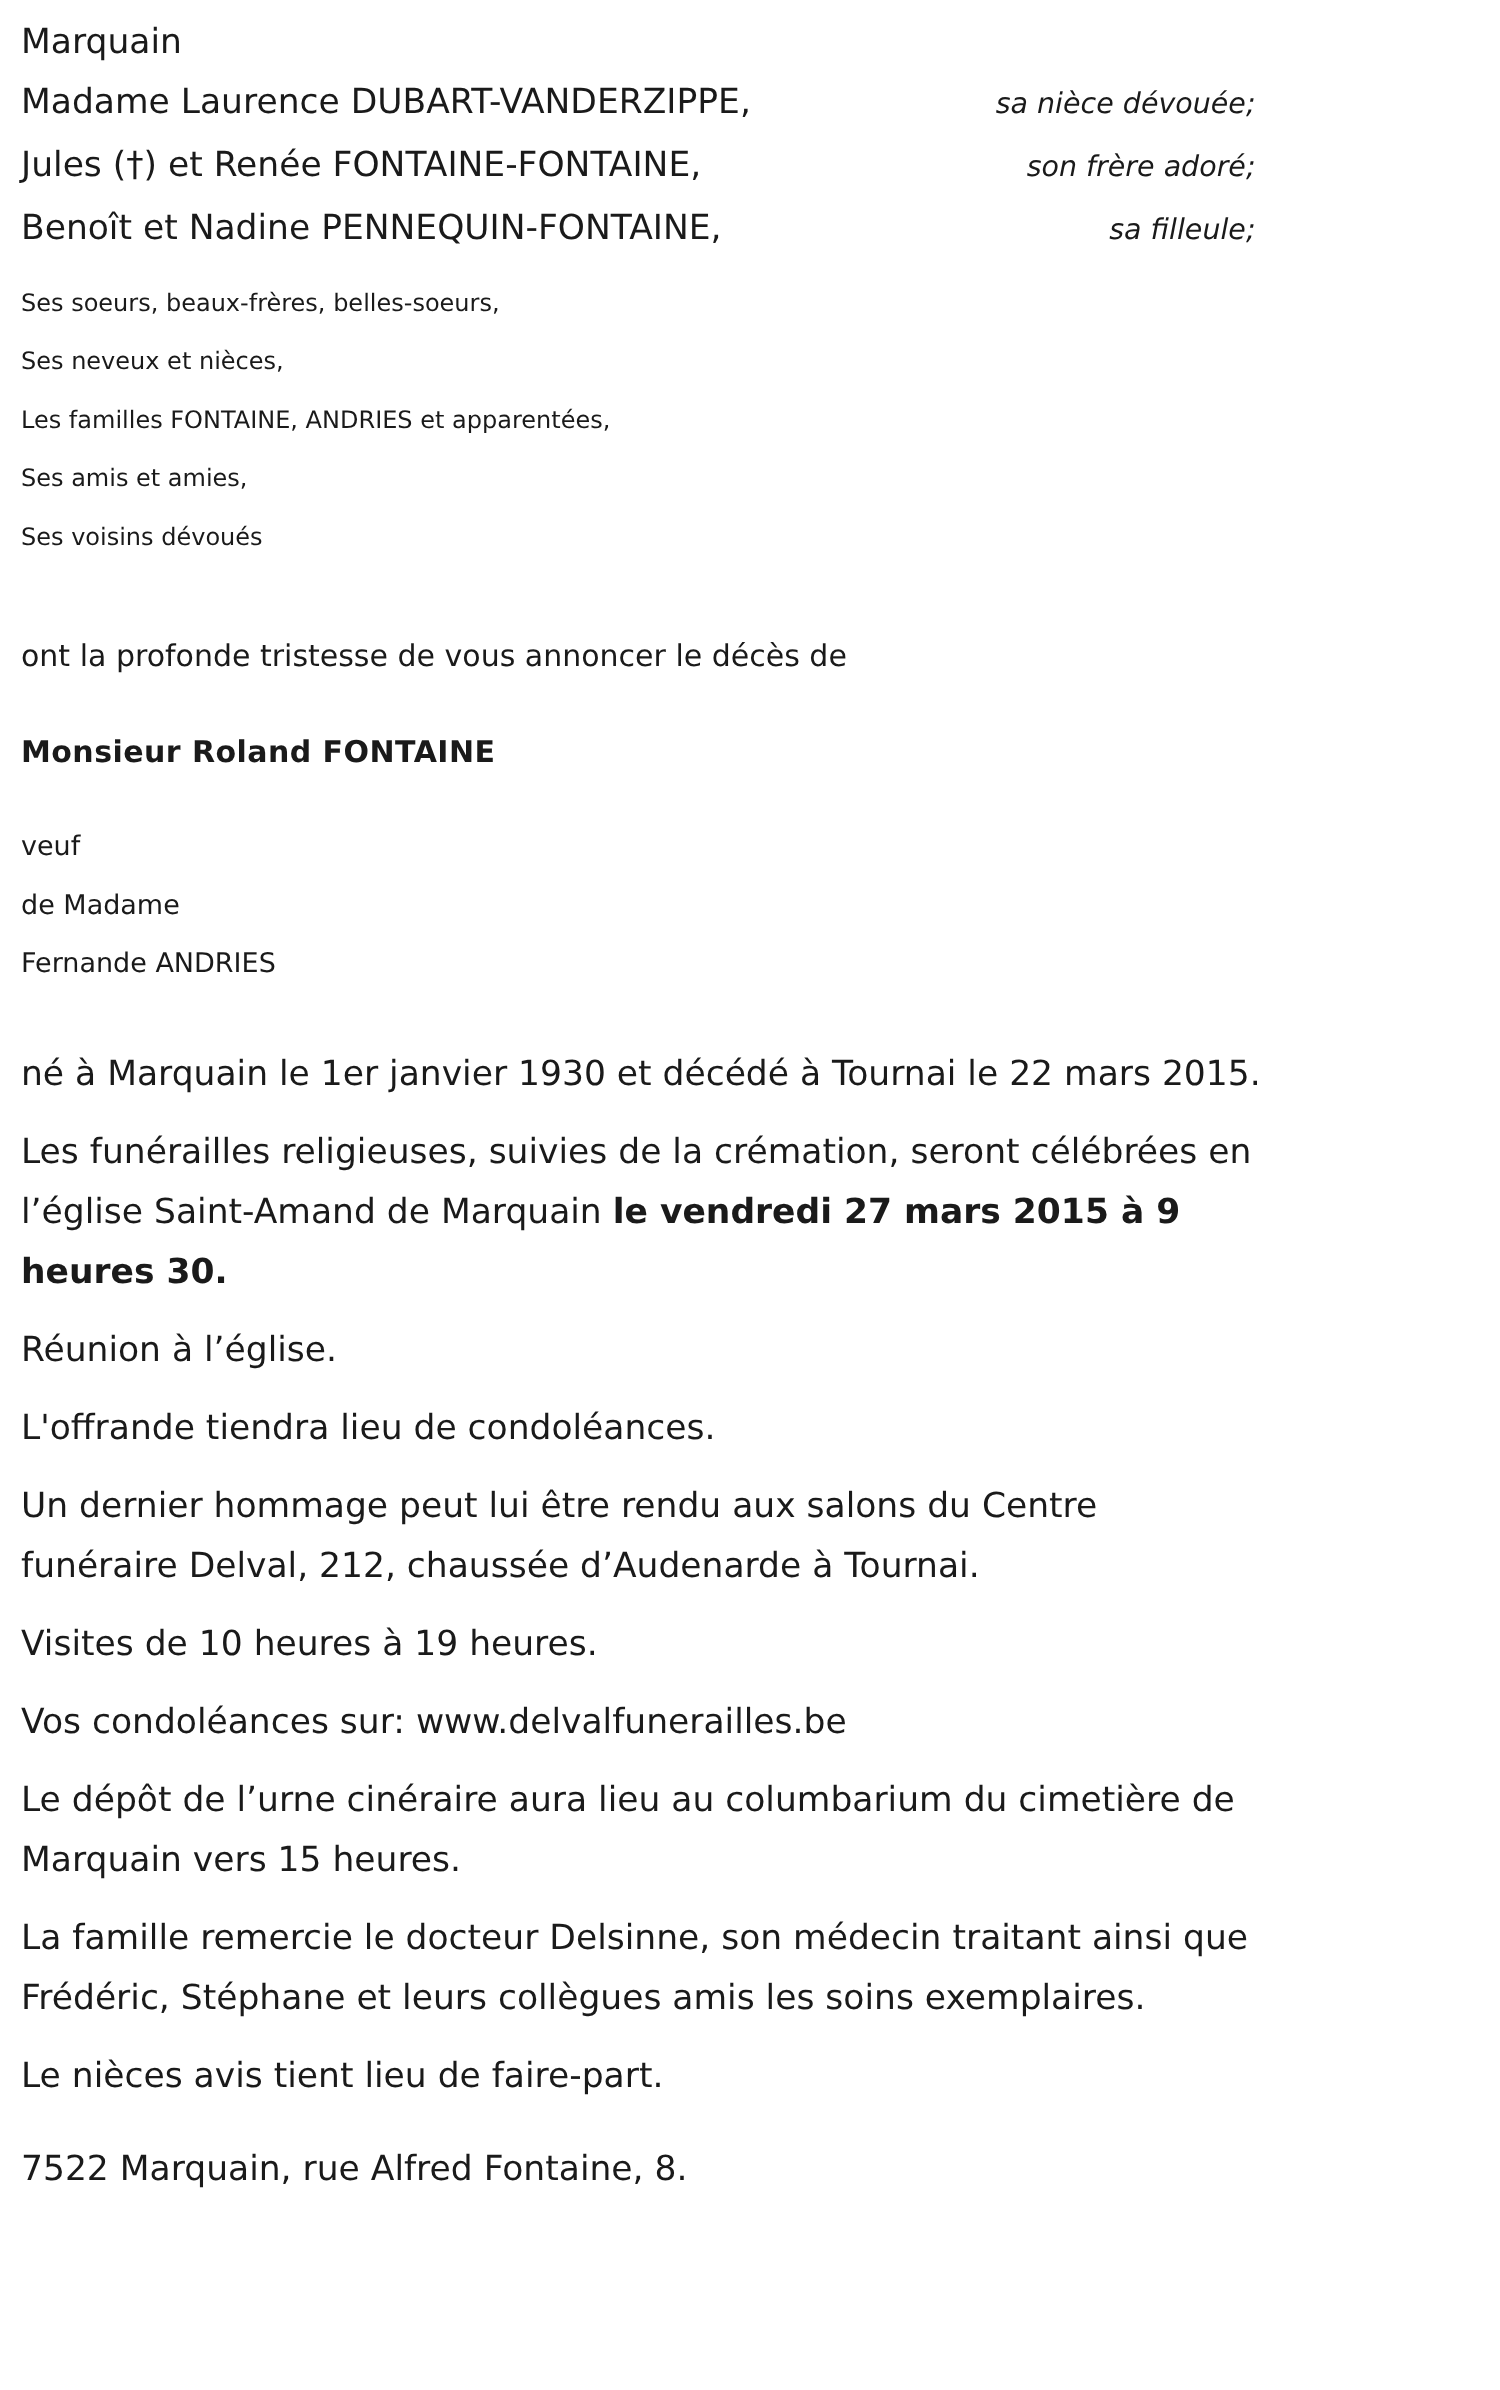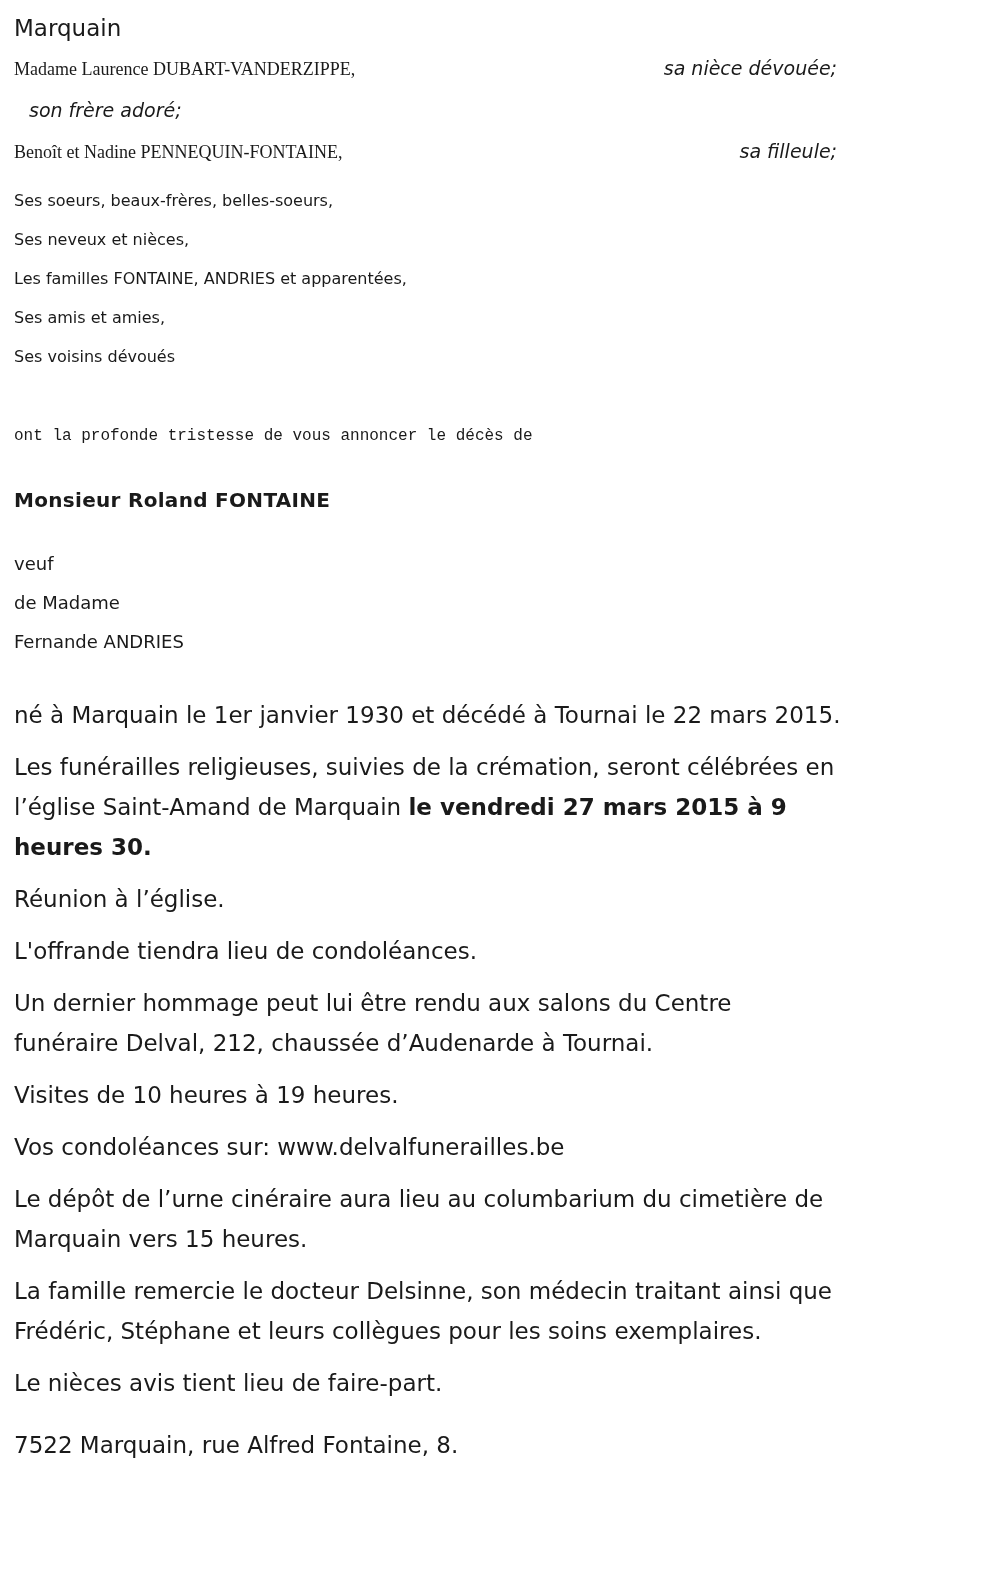--- a/index.html
+++ b/index.html
@@ -28,46 +28,44 @@
   
   .head-block {
     position: relative;
   }
   .head-row {
     display: flex;
     align-items: baseline;
     justify-content: space-between;
   }
   .head-left {
-    font-size: 18px;
+    font-size: 23px;
     line-height: 41px;
-    font-family: Liberation Serif, serif;
   }
   .head-right {
     font-size: 19px;
     font-style: italic;
     line-height: 41px;
     text-align: right;
     white-space: nowrap;
     padding-right: 6px;
     margin-left: 15px;
   }
   .gap-sm { height: 8px; }
   .gap-md { height: 22px; }
   .gap-lg { height: 40px; }
   .gap-xl { height: 34px; }
 
   .list-line {
     font-size: 16px;
     line-height: 39px;
   }
   .announce {
-    font-size: 16px;
+    font-size: 20px;
     line-height: 40px;
-    font-family: Liberation Mono, monospace;
   }
   .deceased-name {
     font-size: 20px;
     font-weight: bold;
     letter-spacing: 0.3px;
     line-height: 44px;
   }
   .status-line {
     font-size: 18px;
     line-height: 39px;
@@ -92,20 +90,21 @@
   <div class="head-block">
 
     <div class="line">Marquain</div>
 
     <div class="head-row">
       <div class="head-left">Madame Laurence DUBART-VANDERZIPPE,</div>
       <div class="head-right">sa nièce dévouée;</div>
     </div>
 
     <div class="head-row">
+      <div class="head-left">Jules (†) et Renée FONTAINE-FONTAINE,</div>
       <div class="head-right">son frère adoré;</div>
     </div>
 
     <div class="head-row">
       <div class="head-left">Benoît et Nadine PENNEQUIN-FONTAINE,</div>
       <div class="head-right">sa filleule;</div>
     </div>
 
   </div>
 
@@ -140,20 +139,20 @@
   <p class="para">né à Marquain le 1er janvier 1930 et décédé à Tournai le 22 mars 2015.</p>
 
   <p class="para"><span>Les funérailles religieuses, suivies de la crémation, seront célébrées en l’église Saint-Amand de Marquain </span><b>le vendredi 27 mars 2015 à 9 heures 30.</b></p>
 
   <p class="para">Réunion à l’église.</p>
   <p class="para">L'offrande tiendra lieu de condoléances.</p>
   <p class="para">Un dernier hommage peut lui être rendu aux salons du Centre funéraire Delval, 212, chaussée d’Audenarde à Tournai.</p>
   <p class="para">Visites de 10 heures à 19 heures.</p>
   <p class="para">Vos condoléances sur: www.delvalfunerailles.be</p>
   <p class="para">Le dépôt de l’urne cinéraire aura lieu au columbarium du cimetière de Marquain vers 15 heures.</p>
-  <p class="para">La famille remercie le docteur Delsinne, son médecin traitant ainsi que Frédéric, Stéphane et leurs collègues pour les soins exemplaires.</p>
+  <p class="para">La famille remercie le docteur Delsinne, son médecin traitant ainsi que Frédéric, Stéphane et leurs collègues amis les soins exemplaires.</p>
   <p class="para">Le nièces avis tient lieu de faire-part.</p>
 
   <div class="gap-md"></div>
 
   <div class="address">7522 Marquain, rue Alfred Fontaine, 8.</div>
 
 </div>
 
 </body></html>

